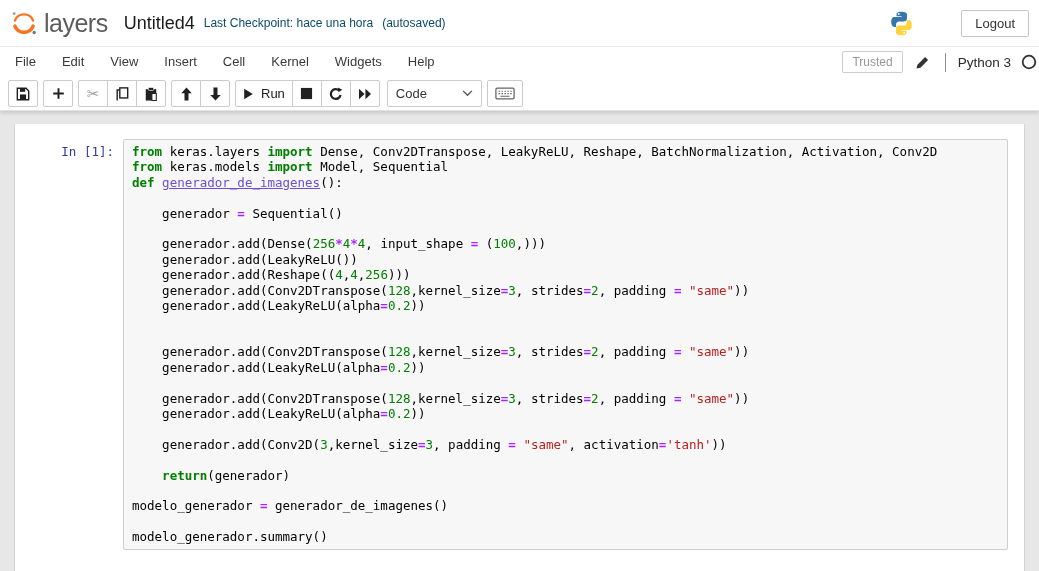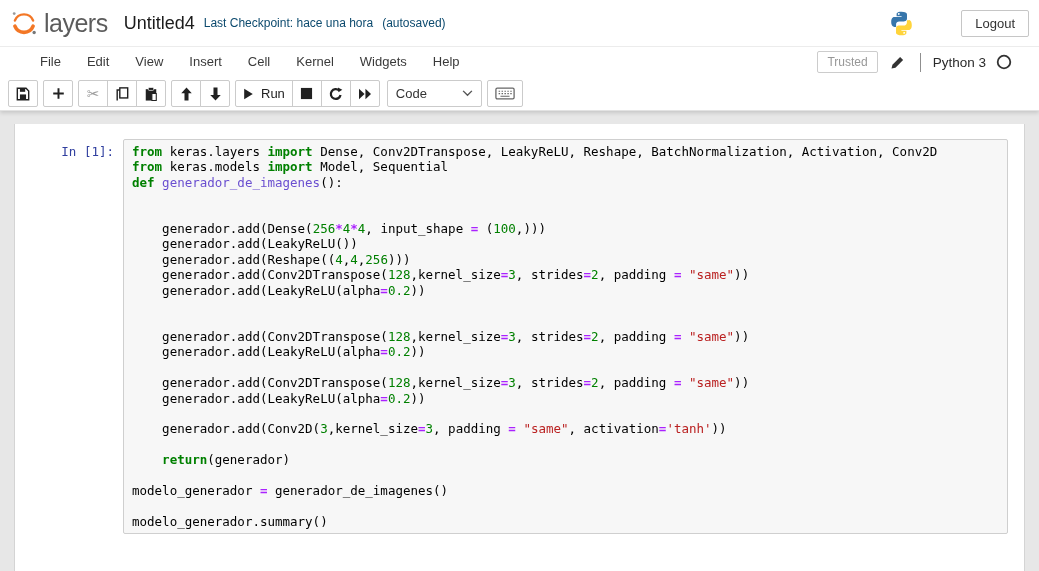--- a/index.html
+++ b/index.html
@@ -15,21 +15,21 @@
   .header-top { height:46px; display:flex; align-items:center; padding:0 8px 0 10px; }
   .logo { display:flex; align-items:center; gap:6px; cursor:pointer; }
   .logo-text { font-size:25px; color:#5c5c5c; letter-spacing:-0.5px; }
   .title-area { display:flex; align-items:center; margin-left:16px; gap:9px; }
   .nb-title { font-size:18px; color:#1c1c1c; cursor:pointer; }
   .checkpoint, .autosave { font-size:12px; color:#0c4a6e; }
   .header-right { margin-left:auto; display:flex; align-items:center; gap:46px; padding-right:2px; }
   .logout-btn { font-size:13px; color:#333; border:1px solid #c6c6c6; border-radius:2px;
     padding:5px 13px; background:#fff; cursor:pointer; }
   
-  .menubar { height:31px; border-top:1px solid #ececec; display:flex; align-items:center; padding:0 27px; }
+  .menubar { height:31px; border-top:1px solid #ececec; display:flex; align-items:center; padding:0 2px; }
   .menu-item { font-size:13px; color:#3a3a3a; padding:0 13px; line-height:30px; cursor:pointer; }
   .menubar-right { margin-left:auto; display:flex; align-items:center; gap:9px; }
   .trusted-btn { font-size:12px; color:#979797; border:1px solid #ccc; border-radius:2px;
     padding:3px 9px; background:#fff; }
   .pencil-wrap { display:flex; align-items:center; color:#333; padding:0 3px; }
   .mb-divider { width:1px; height:19px; background:#8f8f8f; margin:0 3px; }
   .kernel-name { font-size:13.5px; color:#2a2a2a; }
   .kernel-ind { display:flex; align-items:center; margin-left:1px; }
   
   .toolbar { height:34px; display:flex; align-items:center; padding:0 8px; gap:5px;
@@ -53,21 +53,21 @@
   .notebook { background:#fff; margin:0 14px; height:calc(100% - 0px);
     border-left:1px solid #d4d4d4; border-right:1px solid #d4d4d4; padding-top:15px; }
   .cell { display:flex; padding:0 16px 0 0; }
   .prompt { width:108px; flex:none; text-align:right; padding:5px 9px 0 0;
     font-family:"DejaVu Sans Mono", monospace; font-size:12.5px; color:var(--prompt,#303F9F); }
   .input-box { flex:1; border:1px solid #cfcfcf; background:#f7f7f7; border-radius:2px;
     padding:4px 8px; cursor:text; }
   .code-line { font-family:"DejaVu Sans Mono", monospace; font-size:12.5px;
     line-height:15.4px; white-space:pre; color:#000; }
   .tok-kw  { color:var(--kw,#008000); font-weight:bold; }
-  .tok-def { color:var(--def,#6a4fd0); }
+  .tok-def { color:var(--def,#6a4fd0);text-decoration:underline; }
   .tok-num { color:var(--num,#008000); }
   .tok-str { color:var(--str,#ba2121); }
   .tok-op  { color:var(--op,#aa22ff); font-weight:bold; }
   svg { display:block; }
 </style>
 </head>
 <body>
 
 <div class="header">
 
@@ -240,20 +240,21 @@
 
 <div class="page">
   <div class="notebook">
     <div class="cell">
       <div class="prompt">In [1]:</div>
       <div class="input-box">
           <div class="code-line"><span class="tok-kw">from</span><span> keras.layers </span><span class="tok-kw">import</span><span> Dense, Conv2DTranspose, LeakyReLU, Reshape, BatchNormalization, Activation, Conv2D</span></div>
           <div class="code-line"><span class="tok-kw">from</span><span> keras.models </span><span class="tok-kw">import</span><span> Model, Sequential</span></div>
           <div class="code-line"><span class="tok-kw">def</span><span> </span><span class="tok-def">generador_de_imagenes</span><span>():</span></div>
           <div class="code-line">&nbsp;</div>
+          <div class="code-line"><span>    generador </span><span class="tok-op">=</span><span> Sequential()</span></div>
           <div class="code-line">&nbsp;</div>
           <div class="code-line"><span>    generador.add(Dense(</span><span class="tok-num">256</span><span class="tok-op">*</span><span class="tok-num">4</span><span class="tok-op">*</span><span class="tok-num">4</span><span>, input_shape </span><span class="tok-op">=</span><span> (</span><span class="tok-num">100</span><span>,)))</span></div>
           <div class="code-line"><span>    generador.add(LeakyReLU())</span></div>
           <div class="code-line"><span>    generador.add(Reshape((</span><span class="tok-num">4</span><span>,</span><span class="tok-num">4</span><span>,</span><span class="tok-num">256</span><span>)))</span></div>
           <div class="code-line"><span>    generador.add(Conv2DTranspose(</span><span class="tok-num">128</span><span>,kernel_size</span><span class="tok-op">=</span><span class="tok-num">3</span><span>, strides</span><span class="tok-op">=</span><span class="tok-num">2</span><span>, padding </span><span class="tok-op">=</span><span> </span><span class="tok-str">"same"</span><span>))</span></div>
           <div class="code-line"><span>    generador.add(LeakyReLU(alpha</span><span class="tok-op">=</span><span class="tok-num">0.2</span><span>))</span></div>
           <div class="code-line">&nbsp;</div>
           <div class="code-line">&nbsp;</div>
           <div class="code-line"><span>    generador.add(Conv2DTranspose(</span><span class="tok-num">128</span><span>,kernel_size</span><span class="tok-op">=</span><span class="tok-num">3</span><span>, strides</span><span class="tok-op">=</span><span class="tok-num">2</span><span>, padding </span><span class="tok-op">=</span><span> </span><span class="tok-str">"same"</span><span>))</span></div>
           <div class="code-line"><span>    generador.add(LeakyReLU(alpha</span><span class="tok-op">=</span><span class="tok-num">0.2</span><span>))</span></div>

